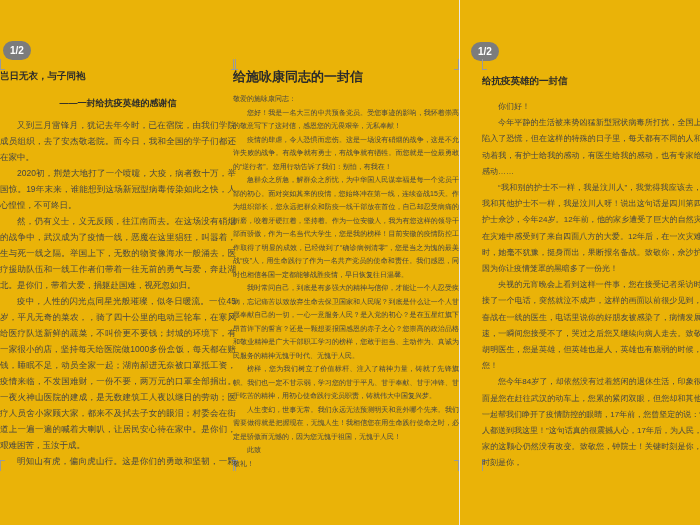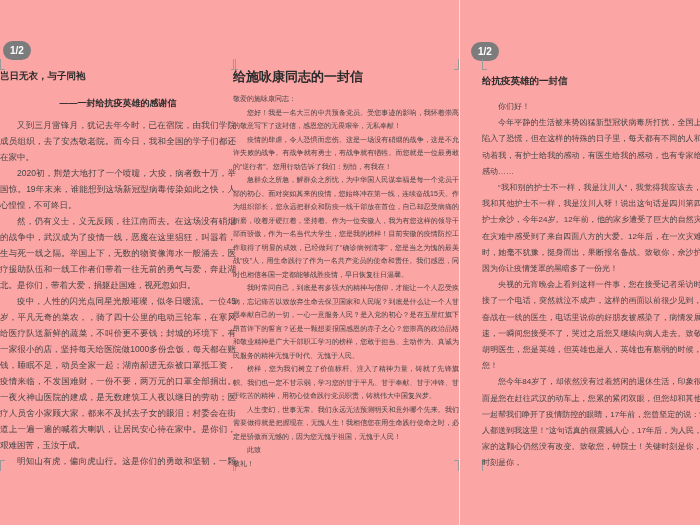--- a/index.html
+++ b/index.html
@@ -1,18 +1,18 @@
 <!DOCTYPE html>
 <html><head>
 <meta charset="utf-8">
 <style>
   * { margin:0; padding:0; box-sizing:border-box; }
   html,body { background:#ffffff; }
   .canvas {
-    position:relative; width:700px; height:525px; background:#fca5a5;
+    position:relative; width:700px; height:525px; background:#eab308;
     font-family:"Liberation Sans","DejaVu Sans",sans-serif; overflow:hidden;
   }
   .divider { position:absolute; left:459px; top:0; width:1px; height:525px; background:#e8e8e8; }
   .badge {
     position:absolute; min-width:25px; height:19px; padding:0 7px;
     background:#7c7c7c; color:#ffffff; border-radius:10px;
     font-size:10px; font-weight:bold; line-height:19px; text-align:center;
   }
   .badge-left  { left:3px;  top:41px; }
   .badge-right { left:471px; top:42px; }

